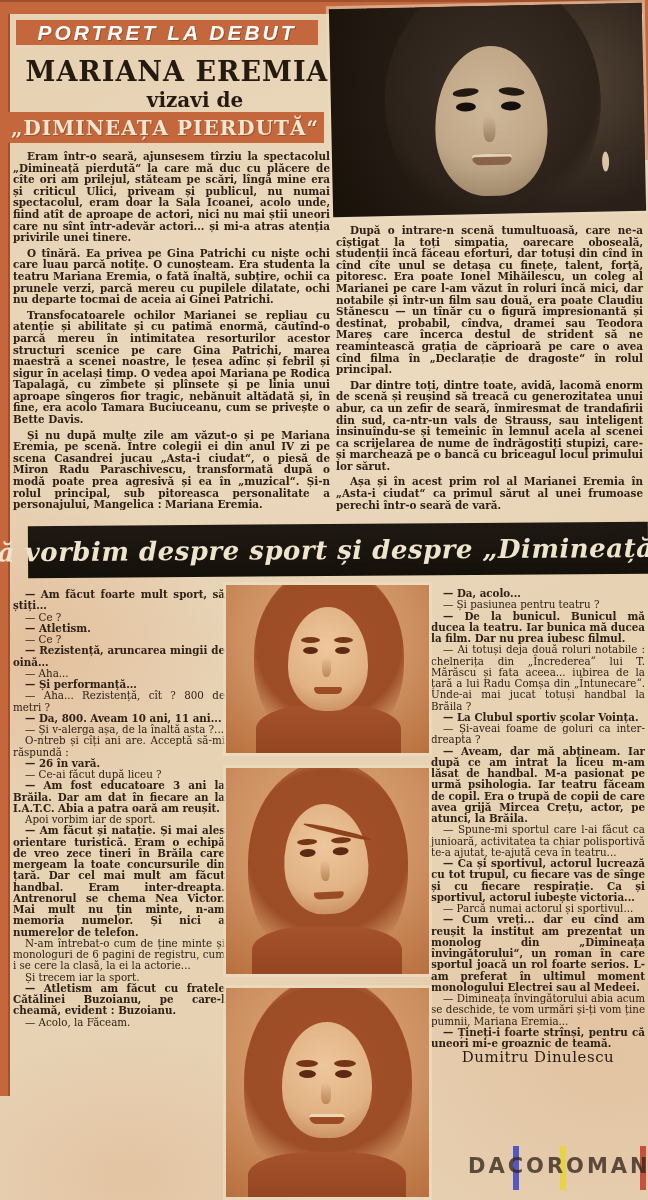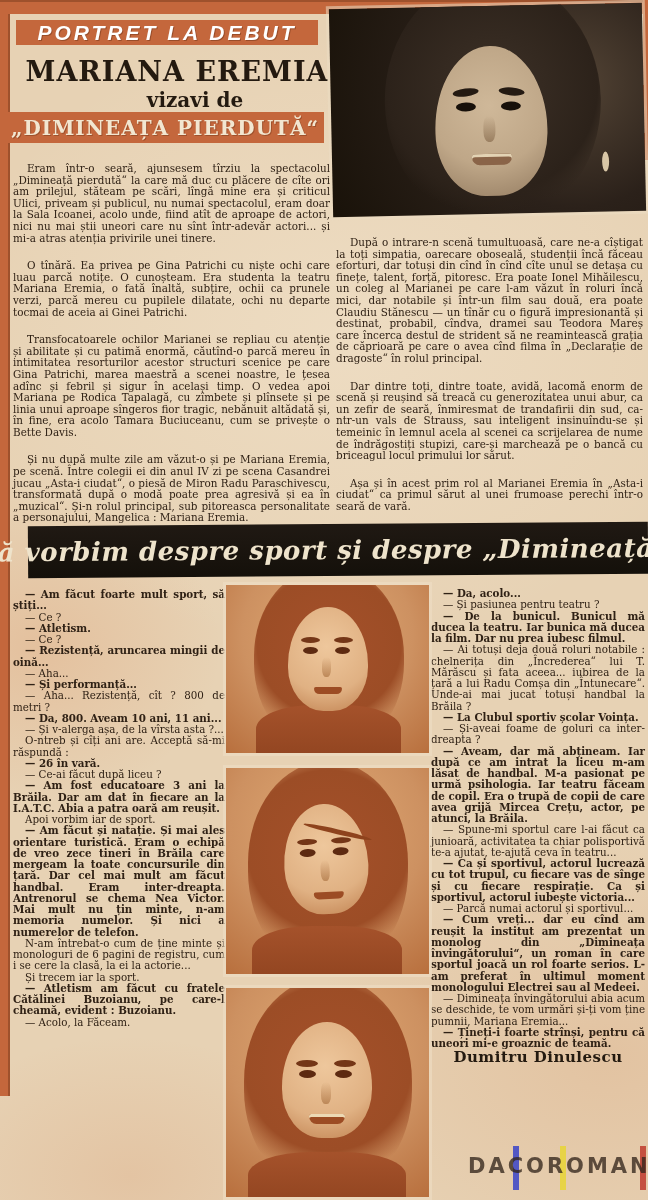--- a/index.html
+++ b/index.html
@@ -24,36 +24,36 @@
     font-size:21px;letter-spacing:3px;color:#ffffff;text-shadow:1px 1px 0 rgba(90,40,15,.4);text-align:right;}
   .page-title{position:absolute;left:20px;top:56px;width:314px;text-align:center;
     font-weight:bold;font-size:27px;letter-spacing:1px;color:#241a10;}
   .subtitle{position:absolute;left:8px;top:88px;width:314px;text-align:center;
     font-weight:bold;font-size:20px;color:#241a10;margin-left:30px;}
   .play-banner{position:absolute;left:6px;top:112px;width:318px;height:31px;
     background:var(--accent,#c4673c);display:flex;align-items:center;justify-content:center;
     font-weight:bold;font-size:20px;letter-spacing:1px;color:#f2e6d0;text-shadow:1px 1px 0 rgba(90,40,15,.35);}
   
   .artcol{position:absolute;font-size:10.4px;line-height:11.6px;text-align:justify;}
-  .artcol p{margin:16px 0 1px 0;text-indent:14px;}
+  .artcol p{margin:4px 0 1px 0;text-indent:14px;font-weight:bold;}
   .art-left{left:13px;top:147px;width:317px;}
   .art-right{left:336px;top:221px;width:307px;}
   
   .section-banner{position:absolute;left:28px;top:524px;width:620px;height:52px;
     background:linear-gradient(180deg,#201913,#14100a);transform:rotate(-.4deg);
     display:flex;align-items:center;justify-content:center;}
   .section-banner span{font-style:italic;font-weight:bold;font-size:26px;letter-spacing:.5px;
     color:#eee3cb;white-space:nowrap;}
   
   .ivcol{position:absolute;font-size:10.3px;line-height:11.25px;text-align:justify;}
   .iv-left{left:13px;top:589px;width:212px;}
   .iv-right{left:431px;top:588px;width:214px;}
   .ivcol p{margin:0;text-indent:12px;}
   .ivcol p.b{font-weight:bold;}
-  .sig{font-weight:bold;font-size:15px;text-align:center;text-indent:0 !important;margin-top:3px !important;
+  .sig{font-weight:normal;font-size:15px;text-align:center;text-indent:0 !important;margin-top:3px !important;
     letter-spacing:.5px;color:#241a10;}
   
   .photo{position:absolute;overflow:hidden;}
   .photo *{position:absolute;}
   #ph-top{left:331px;top:6px;width:313px;height:208px;transform:rotate(-1.2deg);
     background:radial-gradient(circle at 78% 38%, #534435 0%, #2b211a 45%, #191209 100%);
     box-shadow:0 0 0 3px rgba(235,220,195,.55);}
   #ph-top .hair{left:54px;top:-30px;width:216px;height:250px;border-radius:50%;
     background:radial-gradient(circle at 50% 45%, #3d3127 0%, #2c221a 60%, transparent 72%);}
   #ph-top .face{left:104px;top:40px;width:112px;height:150px;
@@ -170,21 +170,21 @@
   <div class="ivcol iv-left">
       <p class="b">— Am făcut foarte mult sport, să știți...</p>
       <p>— Ce ?</p>
       <p class="b">— Atletism.</p>
       <p>— Ce ?</p>
       <p class="b">— Rezistență, aruncarea mingii de oină...</p>
       <p>— Aha...</p>
       <p class="b">— Și performanță...</p>
       <p>— Aha... Rezistență, cît ? 800 de metri ?</p>
       <p class="b">— Da, 800. Aveam 10 ani, 11 ani...</p>
-      <p>— Și v-alerga așa, de la vîrsta asta ?...</p>
+      <p>— Și v-alerga așa, de la înaltă asta ?...</p>
       <p>O-ntreb și cîți ani are. Acceptă să-mi răspundă :</p>
       <p class="b">— 26 în vară.</p>
       <p>— Ce-ai făcut după liceu ?</p>
       <p class="b">— Am fost educatoare 3 ani la Brăila. Dar am dat în fiecare an la I.A.T.C. Abia a patra oară am reușit.</p>
       <p>Apoi vorbim iar de sport.</p>
       <p class="b">— Am făcut și natație. Și mai ales orientare turistică. Eram o echipă de vreo zece tineri în Brăila care mergeam la toate concursurile din țară. Dar cel mai mult am făcut handbal. Eram inter-dreapta. Antrenorul se chema Nea Victor. Mai mult nu țin minte, n-am memoria numelor. Și nici a numerelor de telefon.</p>
       <p>N-am întrebat-o cum de ține minte și monologuri de 6 pagini de registru, cum i se cere la clasă, la ei la actorie...</p>
       <p>Și trecem iar la sport.</p>
       <p class="b">— Atletism am făcut cu fratele Cătălinei Buzoianu, pe care-l cheamă, evident : Buzoianu.</p>
       <p>— Acolo, la Făceam.</p>

